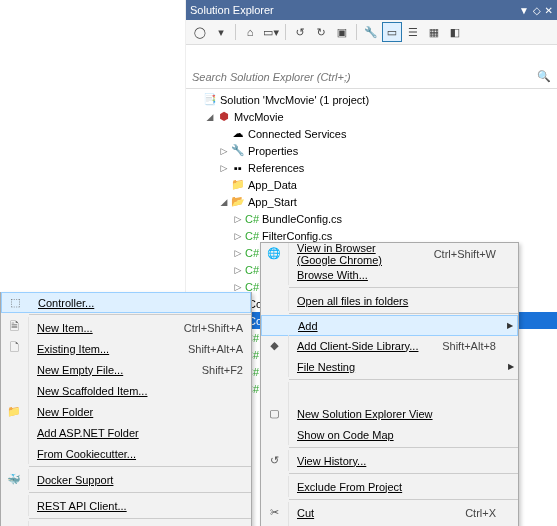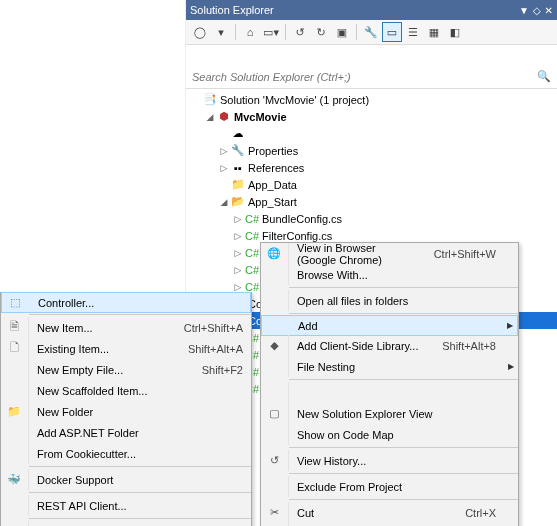--- a/index.html
+++ b/index.html
@@ -20,32 +20,32 @@
 
   .searchbar { height: 24px; border-bottom: 1px solid #ddd; display: flex; align-items: center; padding: 0 6px; color: #888; background: #fff; margin-top: 20px; }
   .searchbar input { border: none; outline: none; flex: 1; font-style: italic; color: #888; }
   .searchbar .mag { color: #888; }
 
   .tree { flex: 1; overflow: hidden; padding-top: 2px; }
   .node { display: flex; align-items: center; height: 17px; white-space: nowrap; }
   .toggle { width: 12px; text-align: center; font-size: 9px; color: #666; }
   .icon { width: 16px; text-align: center; }
   .label { padding-left: 2px; }
-  .bold { font-weight: 700; }
+  .bold { font-weight: 400; }
   .selected { background: #1a72d8; color: #fff; }
   .selected .toggle { color: #fff; }
 
   
   .i0{padding-left:4px}.i1{padding-left:18px}.i2{padding-left:32px}.i3{padding-left:46px}
 
   
   .menu { position: absolute; background: #f2f2f2; border: 1px solid #aaa; box-shadow: 2px 2px 4px rgba(0,0,0,.2); }
   .menu .row { display: flex; align-items: center; height: 21px; }
   .menu .gutter { width: 28px; display:flex; align-items:center; justify-content:center; color:#555; border-right: 1px solid #e2e2e2; height: 100%; }
-  .menu .text { padding: 8px 8px; flex: 1; }
+  .menu .text { padding: 8px 8px; flex: 1; text-decoration: underline; }
   .menu .short { padding: 0 8px; color: #444; text-align: left; }
   .menu .arrow { width: 14px; text-align: center; font-size: 8px; color: #333; }
   .menu .msep { height: 1px; background: #ccc; margin: 2px 0 2px 28px; }
   .menu .row.hover { background: #def0ff; border: 1px solid #99cfff; height: 21px; margin:-1px 0; }
   .menu .row.hover .gutter{border-right-color:transparent;}
 
   #menu-add { left: 0; top: 292px; width: 252px; }
   #menu-ctx { left: 260px; top: 242px; width: 259px; }
 </style>
 </head>
@@ -92,20 +92,21 @@
         <span class="label">Solution 'MvcMovie' (1 project)</span>
       </div>
     <div class="node i1">
         <span class="toggle">◢</span>
         <span class="icon" style="color:#b33">⬢</span>
         <span class="label bold">MvcMovie</span>
       </div>
     <div class="node i2">
         <span class="toggle"></span>
         <span class="icon">☁</span>
+        <span class="label">Connected Services</span>
       </div>
     <div class="node i2">
         <span class="toggle">▷</span>
         <span class="icon">🔧</span>
         <span class="label">Properties</span>
       </div>
     <div class="node i2">
         <span class="toggle">▷</span>
         <span class="icon">▪▪</span>
         <span class="label">References</span>

